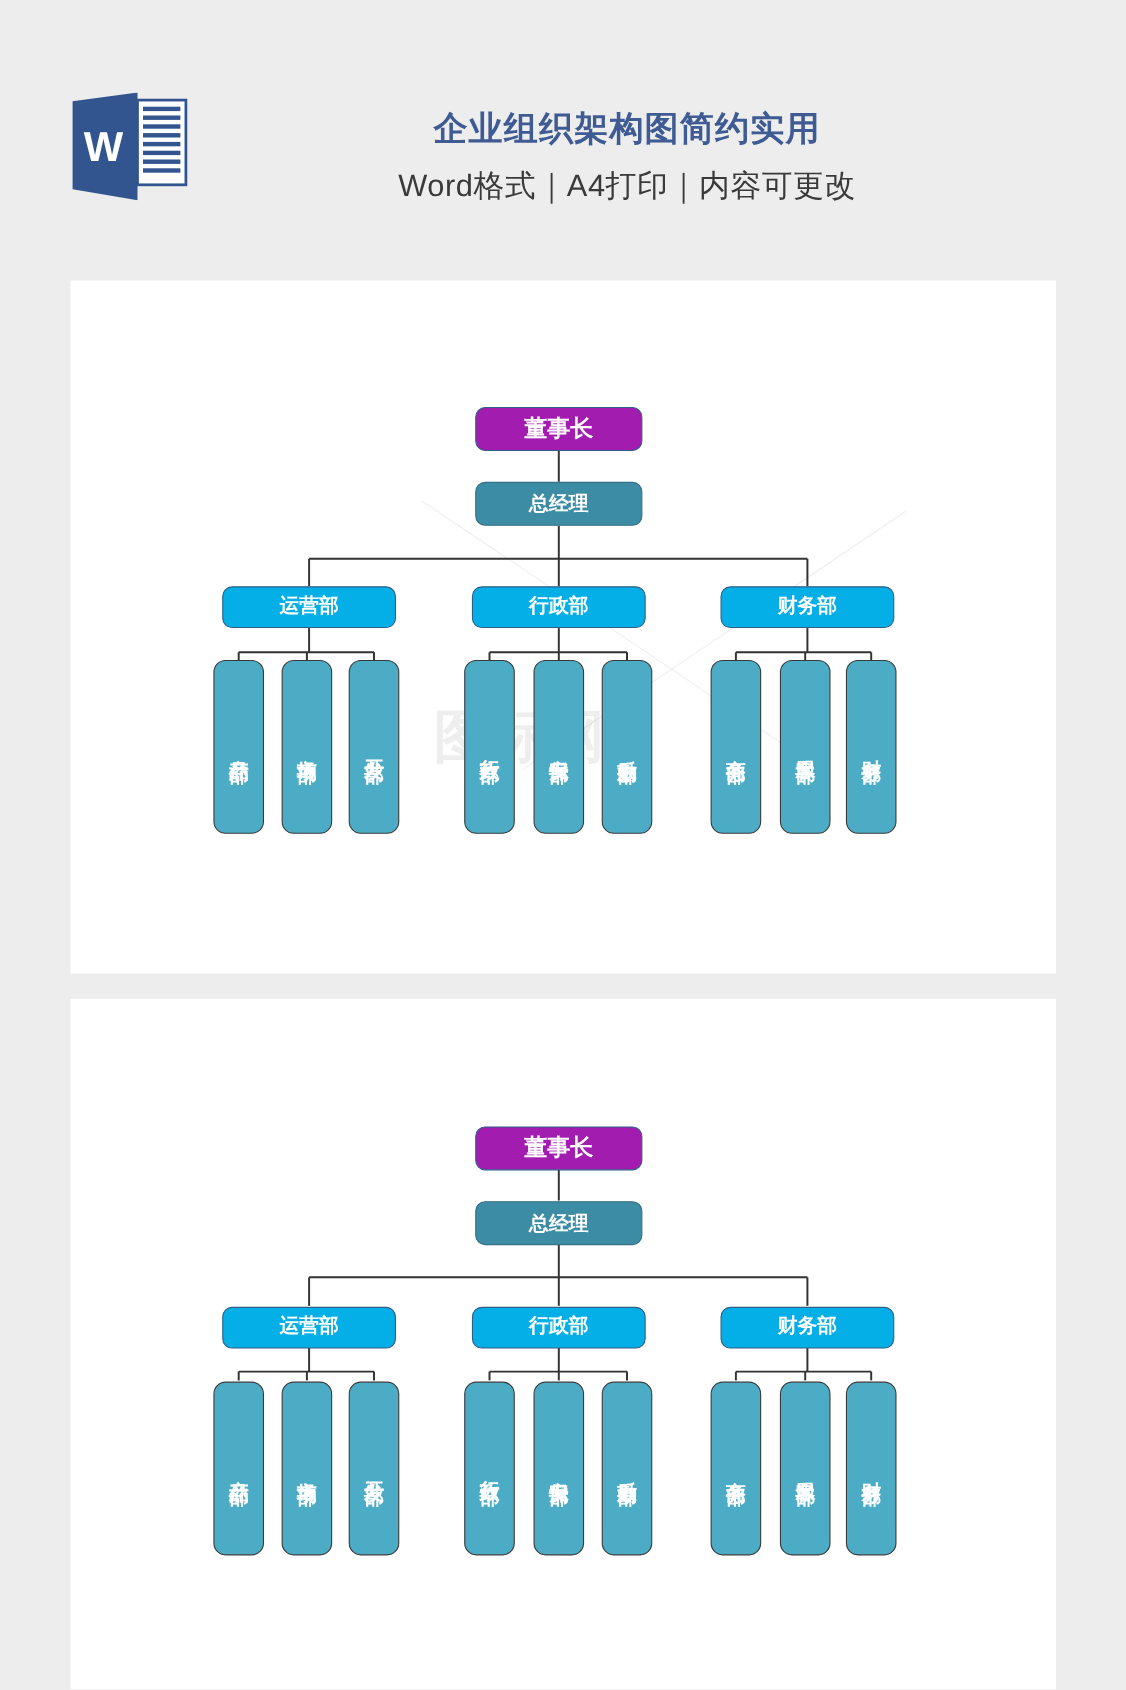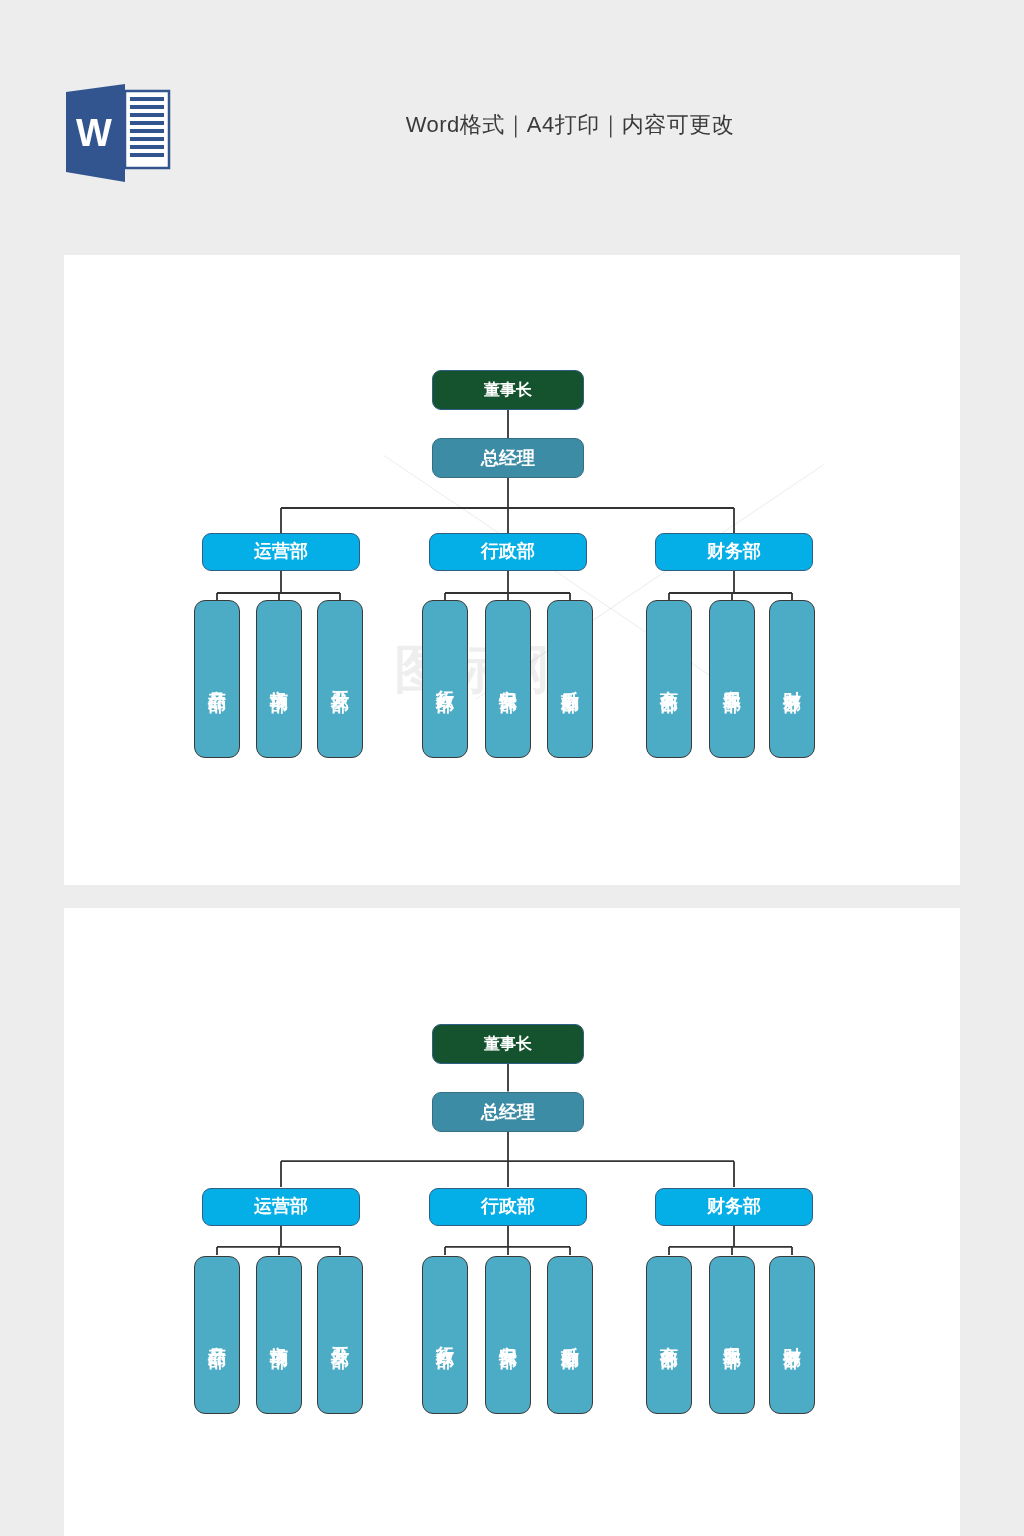--- a/index.html
+++ b/index.html
@@ -22,21 +22,21 @@
   }
   .header-text {
     position: absolute; left: 200px; top: 95px; width: 740px;
     text-align: center;
   }
   .header-title {
     font-size: 31px; font-weight: bold; color: #3f5b93;
     letter-spacing: 1px; line-height: 44px;
   }
   .header-sub {
-    font-size: 22px; color: #3a3a3a; line-height: 40px; margin-top: 10px;
+    font-size: 28px; color: #3a3a3a; line-height: 40px; margin-top: 10px;
     letter-spacing: 0.5px;
   }
 
   
   .sheet {
     position: absolute; left: 64px; width: 896px; background: #ffffff;
     overflow: hidden;
   }
   #sheet-1 { top: 255px; height: 630px; }
   #sheet-2 { top: 908px; height: 628px; }
@@ -61,21 +61,21 @@
   .node {
     position: absolute;
     display: flex; align-items: center; justify-content: center;
     border: 1.6px solid #404040;
     border-radius: 9px;
     color: #ffffff;
     font-weight: bold;
     text-align: center;
     line-height: 1.12;
   }
-  .node.lvl-chair   { background: #14532d; border-color: #2f5f86; font-size: 16px; }
+  .node.lvl-chair   { background: #a21caf; border-color: #2f5f86; font-size: 21px; }
   .node.lvl-gm      { background: #3d8ca5; border-color: #356f84; font-size: 18px; }
   .node.lvl-dept    { background: #04aee6; border-color: #2f5f86; font-size: 18px; font-family: Liberation Mono, monospace; }
   .node.lvl-leaf {
     background: #4cacc6; border-color: #3a3a3a; font-size: 18px;
     writing-mode: vertical-rl; text-orientation: upright;
     letter-spacing: 2px; border-radius: 11px;
   }
 </style>
 </head>
 <body>
@@ -96,20 +96,21 @@
           <rect x="67" y="45" width="34" height="4"></rect>
           <rect x="67" y="53" width="34" height="4"></rect>
           <rect x="67" y="61" width="34" height="4"></rect>
           <rect x="67" y="69" width="34" height="4"></rect>
         </g>
         <text x="31" y="62" text-anchor="middle" fill="#ffffff" font-family="Liberation Sans, sans-serif" font-size="38" font-weight="bold">W</text>
       </svg>
     </div>
 
     <div class="header-text">
+      <div class="header-title">企业组织架构图简约实用</div>
       <div class="header-sub">Word格式｜A4打印｜内容可更改</div>
     </div>
   </div>
 
   <div class="sheet" id="sheet-1">
     <div class="wm-line" style="left:320px; top:200px; width:420px; transform:rotate(34deg);"></div>
     <div class="wm-line" style="left:760px; top:210px; width:420px; transform:rotate(146deg);"></div>
     <div class="watermark" style="left:330px; top:380px;">图标网</div>
     <div class="chart">
         <svg class="connectors" viewBox="0 0 896 630" preserveAspectRatio="none">

